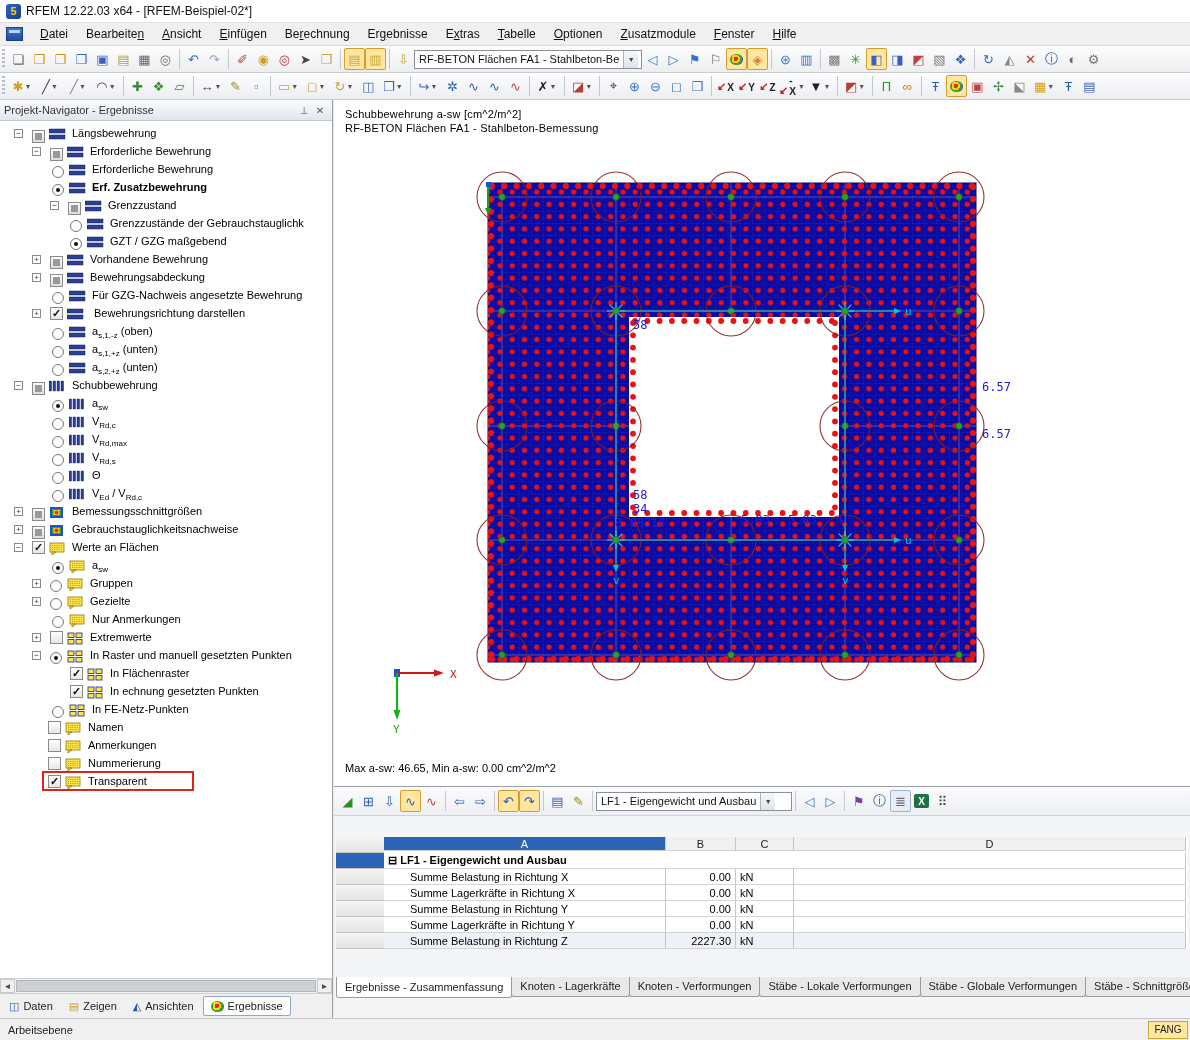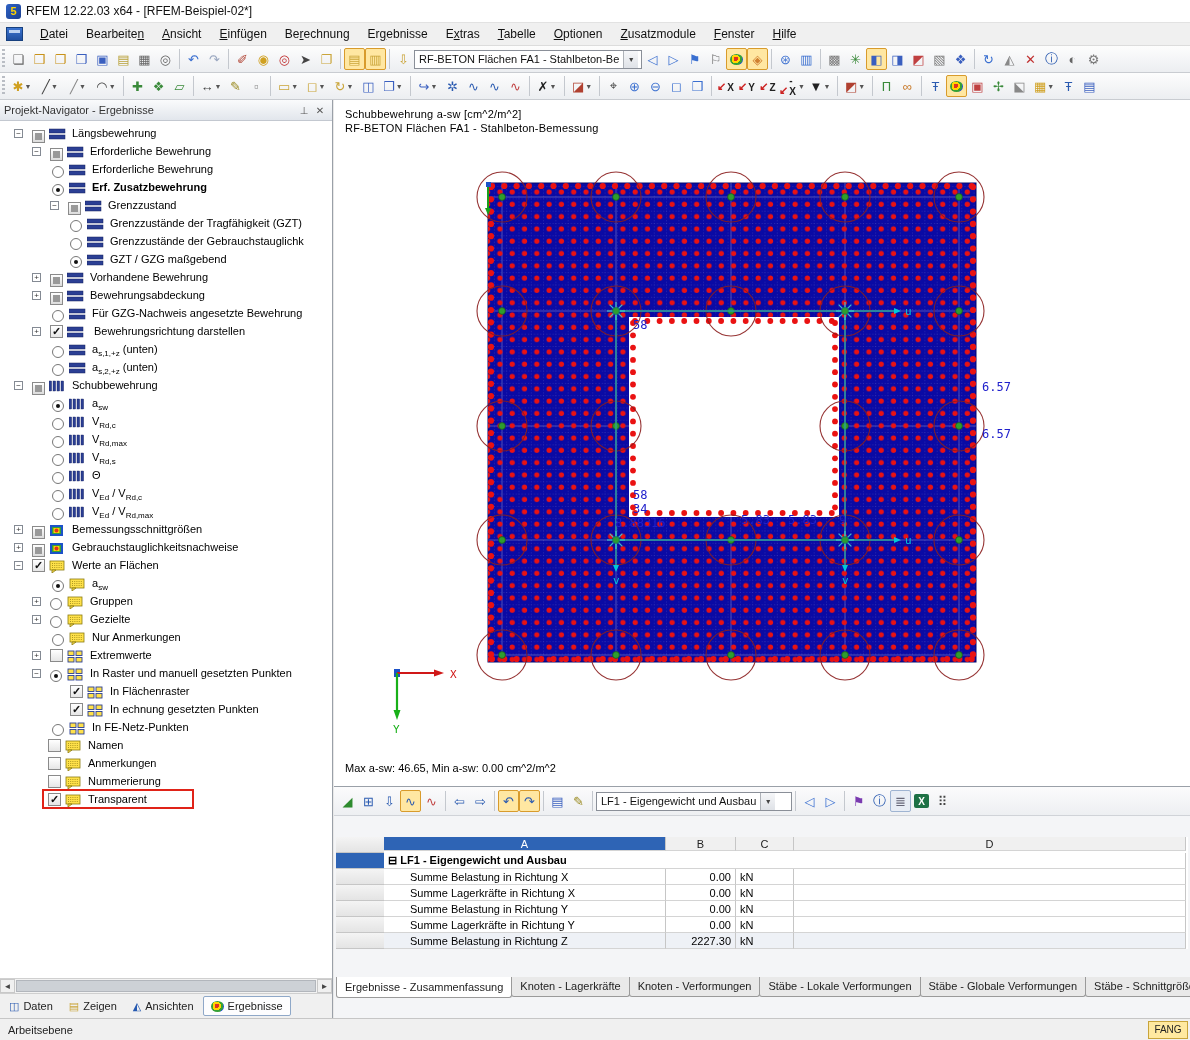--- a/index.html
+++ b/index.html
@@ -493,28 +493,20 @@
               <rect x="0" y="7" width="16" height="4" fill="#2b3f94" stroke="#14215e" stroke-width="0.5"></rect>
             </svg></div>
           <div class="tlabel" style="left: 108px;"><span>Grenzzustand</span></div>
         </div>
         <div class="trow">
           <div class="ctl ctl-r" style="left: 70px;"></div>
           <div class="ticon" style="left: 87px;"><svg width="18" height="13">
               <rect x="0" y="1" width="16" height="4" fill="#2b3f94" stroke="#14215e" stroke-width="0.5"></rect>
               <rect x="0" y="7" width="16" height="4" fill="#2b3f94" stroke="#14215e" stroke-width="0.5"></rect>
             </svg></div>
-          <div class="tlabel" style="left: 110px;"><span>Grenzzustände der Tragfähigkeit (GZT)</span></div>
-        </div>
-        <div class="trow">
-          <div class="ctl ctl-r" style="left: 70px;"></div>
-          <div class="ticon" style="left: 87px;"><svg width="18" height="13">
-              <rect x="0" y="1" width="16" height="4" fill="#2b3f94" stroke="#14215e" stroke-width="0.5"></rect>
-              <rect x="0" y="7" width="16" height="4" fill="#2b3f94" stroke="#14215e" stroke-width="0.5"></rect>
-            </svg></div>
           <div class="tlabel" style="left: 110px;"><span>Grenzzustände der Gebrauchstauglichk</span></div>
         </div>
         <div class="trow">
           <div class="ctl ctl-r on" style="left: 70px;"></div>
           <div class="ticon" style="left: 87px;"><svg width="18" height="13">
               <rect x="0" y="1" width="16" height="4" fill="#2b3f94" stroke="#14215e" stroke-width="0.5"></rect>
               <rect x="0" y="7" width="16" height="4" fill="#2b3f94" stroke="#14215e" stroke-width="0.5"></rect>
             </svg></div>
           <div class="tlabel" style="left: 110px;"><span>GZT / GZG maßgebend</span></div>
         </div>
@@ -545,20 +537,28 @@
           <div class="tlabel" style="left: 92px;"><span>Für GZG-Nachweis angesetzte Bewehrung</span></div>
         </div>
         <div class="trow">
           <div class="exp" style="left: 32px;">+</div>
           <div class="ctl ctl-c" style="left: 50px;">✓</div>
           <div class="ticon" style="left: 67px;"><svg width="18" height="13">
               <rect x="0" y="1" width="16" height="4" fill="#2b3f94" stroke="#14215e" stroke-width="0.5"></rect>
               <rect x="0" y="7" width="16" height="4" fill="#2b3f94" stroke="#14215e" stroke-width="0.5"></rect>
             </svg></div>
           <div class="tlabel" style="left: 94px; text-align: center;"><span>Bewehrungsrichtung darstellen</span></div>
+        </div>
+        <div class="trow">
+          <div class="ctl ctl-r" style="left: 52px;"></div>
+          <div class="ticon" style="left: 69px;"><svg width="18" height="13">
+              <rect x="0" y="1" width="16" height="4" fill="#2b3f94" stroke="#14215e" stroke-width="0.5"></rect>
+              <rect x="0" y="7" width="16" height="4" fill="#2b3f94" stroke="#14215e" stroke-width="0.5"></rect>
+            </svg></div>
+          <div class="tlabel" style="left: 92px;"><span>a</span><sub>s,1,-z</sub><span> (oben)</span></div>
         </div>
         <div class="trow">
           <div class="ctl ctl-r" style="left: 52px;"></div>
           <div class="ticon" style="left: 69px;"><svg width="18" height="13">
               <rect x="0" y="1" width="16" height="4" fill="#2b3f94" stroke="#14215e" stroke-width="0.5"></rect>
               <rect x="0" y="7" width="16" height="4" fill="#2b3f94" stroke="#14215e" stroke-width="0.5"></rect>
             </svg></div>
           <div class="tlabel" style="left: 92px;"><span>a</span><sub>s,1,+z</sub><span> (unten)</span></div>
         </div>
         <div class="trow">
@@ -632,30 +632,20 @@
         </div>
         <div class="trow">
           <div class="ctl ctl-r" style="left: 52px;"></div>
           <div class="ticon" style="left: 69px;"><svg width="18" height="13">
               <rect x="0" y="1" width="2.6" height="10" fill="#2b3f94" stroke="#14215e" stroke-width="0.4"></rect>
               <rect x="4" y="1" width="2.6" height="10" fill="#2b3f94" stroke="#14215e" stroke-width="0.4"></rect>
               <rect x="8" y="1" width="2.6" height="10" fill="#2b3f94" stroke="#14215e" stroke-width="0.4"></rect>
               <rect x="12" y="1" width="2.6" height="10" fill="#2b3f94" stroke="#14215e" stroke-width="0.4"></rect>
             </svg></div>
           <div class="tlabel" style="left: 92px;"><span>V</span><sub>Ed</sub><span> / V</span><sub>Rd,c</sub></div>
-        </div>
-        <div class="trow">
-          <div class="ctl ctl-r" style="left: 52px;"></div>
-          <div class="ticon" style="left: 69px;"><svg width="18" height="13">
-              <rect x="0" y="1" width="2.6" height="10" fill="#2b3f94" stroke="#14215e" stroke-width="0.4"></rect>
-              <rect x="4" y="1" width="2.6" height="10" fill="#2b3f94" stroke="#14215e" stroke-width="0.4"></rect>
-              <rect x="8" y="1" width="2.6" height="10" fill="#2b3f94" stroke="#14215e" stroke-width="0.4"></rect>
-              <rect x="12" y="1" width="2.6" height="10" fill="#2b3f94" stroke="#14215e" stroke-width="0.4"></rect>
-            </svg></div>
-          <div class="tlabel" style="left: 92px;"><span>V</span><sub>Ed</sub><span> / V</span><sub>Rd,max</sub></div>
         </div>
         <div class="trow">
           <div class="exp" style="left: 14px;">+</div>
           <div class="ctl ctl-sq" style="left: 32px;"></div>
           <div class="ticon" style="left: 49px;"><svg width="18" height="13">
               <rect x="1" y="1" width="13" height="11" fill="#1c52c8"></rect>
               <rect x="3" y="3" width="9" height="7" fill="#35a035"></rect>
               <rect x="4.5" y="4" width="6" height="5" fill="#ffd400"></rect>
               <circle cx="7.5" cy="6.5" r="2" fill="#e03020"></circle>
             </svg></div>

